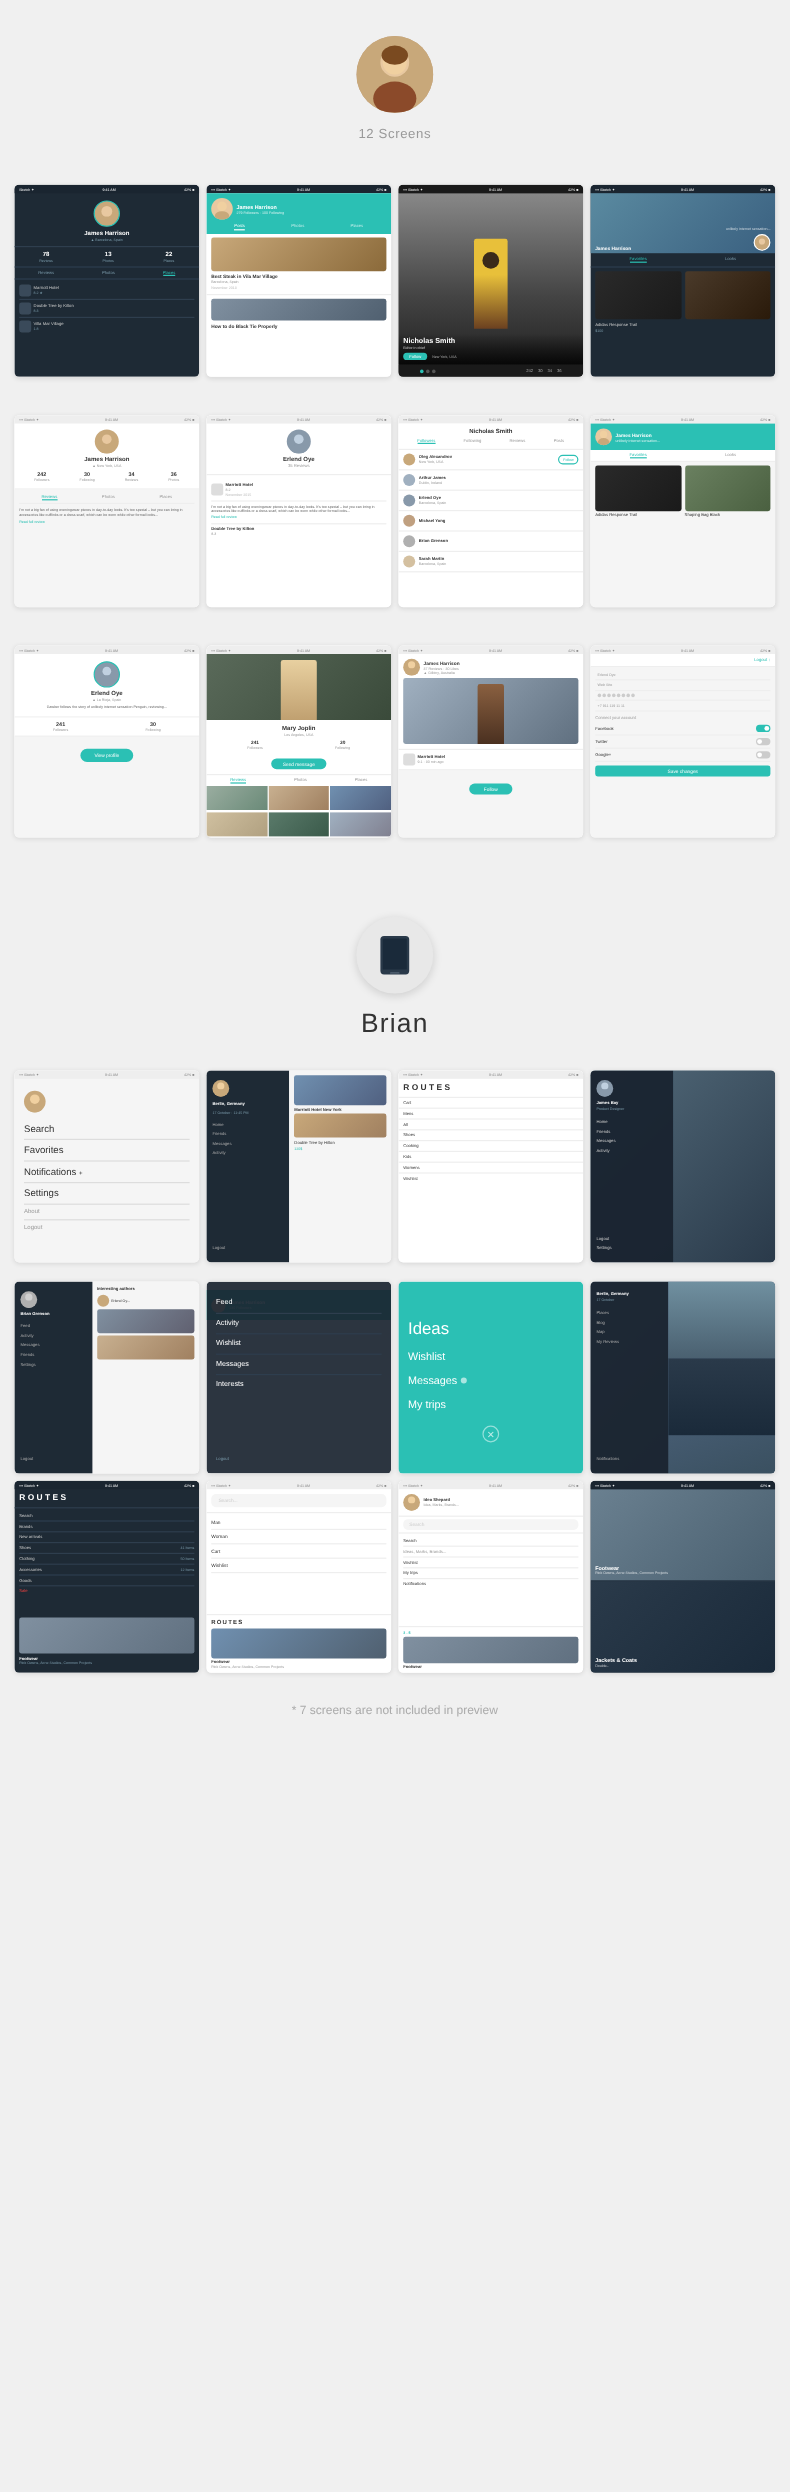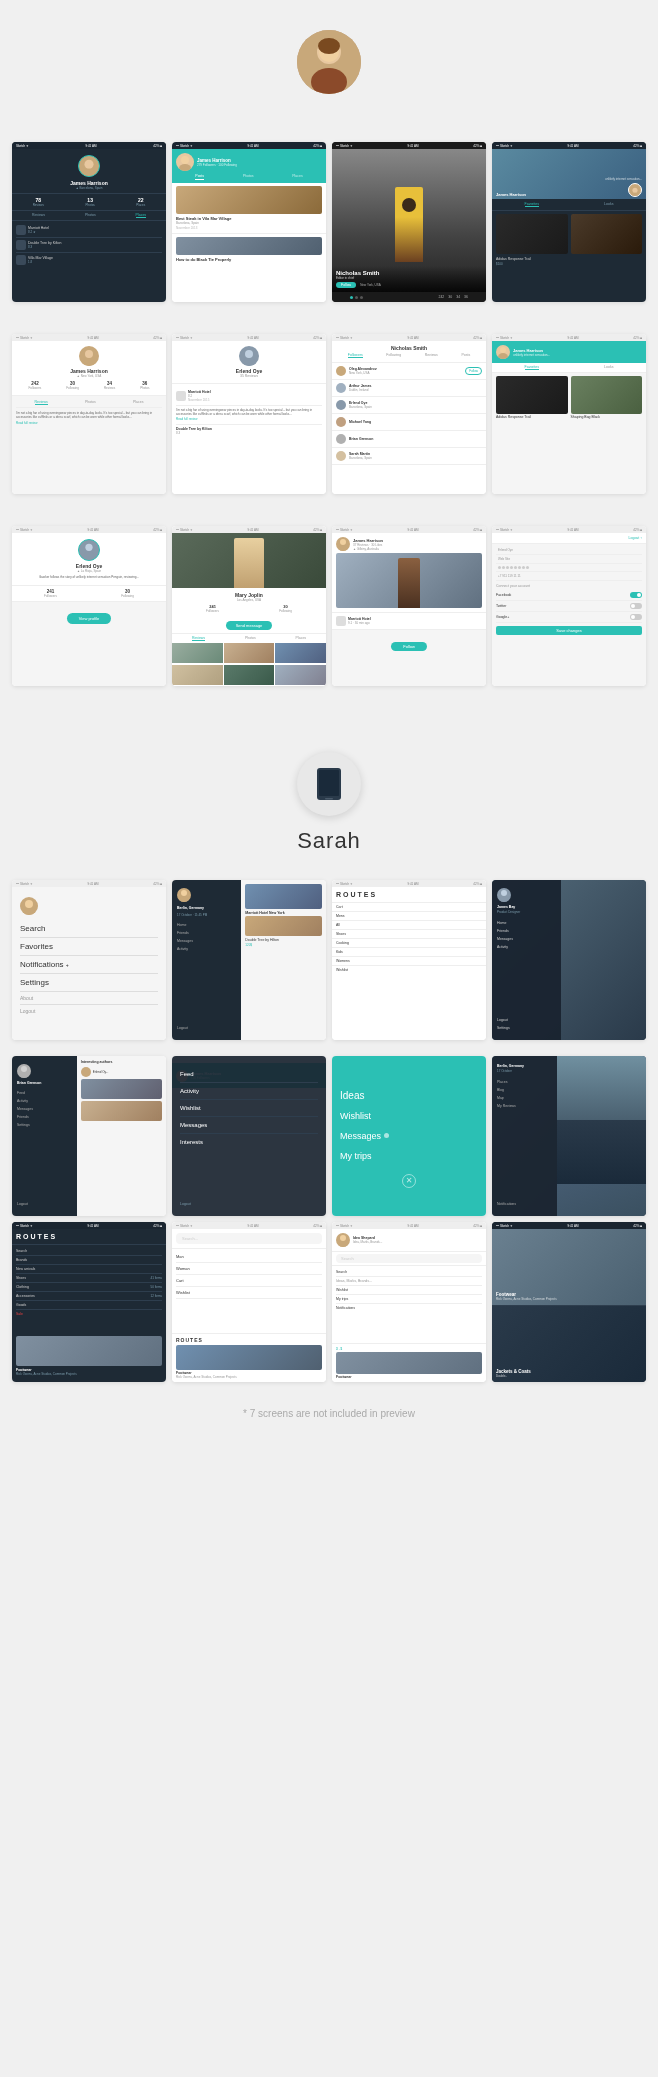--- a/index.html
+++ b/index.html
@@ -158,20 +158,21 @@
   <div class="section-avatar">
 
     <svg viewBox="0 0 64 64" xmlns="http://www.w3.org/2000/svg">
       <rect width="64" height="64" fill="#c8a87a"></rect>
       <circle cx="32" cy="22" r="12" fill="#e8c8a0"></circle>
       <ellipse cx="32" cy="52" rx="18" ry="14" fill="#8b4a2a"></ellipse>
       <circle cx="32" cy="22" r="10" fill="#f0d0a0"></circle>
       <ellipse cx="32" cy="16" rx="11" ry="8" fill="#7a4a20"></ellipse>
     </svg>
   </div>
+  <div class="section-subtitle">12 Screens</div>
 </div>
 
 <div class="screens-grid">
 
   <div class="screen-card">
     <div class="profile-screen-dark">
       <div style="background:#1a2530;height:7px;display:flex;align-items:center;justify-content:space-between;padding:0 4px;">
         <span style="font-size:3px;color:#fff;">Sketch ✦</span>
         <span style="font-size:3px;color:#fff;">9:41 AM</span>
         <span style="font-size:3px;color:#fff;">42% ■</span>
@@ -733,21 +734,21 @@
 
 <div class="menu-section">
   <div class="menu-icon-container">
 
     <svg width="40" height="40" viewBox="0 0 40 40">
       <rect x="8" y="4" width="24" height="32" rx="3" fill="#2a3a4a"></rect>
       <rect x="10" y="6" width="20" height="26" rx="1" fill="#1a2a3a"></rect>
       <rect x="16" y="34" width="8" height="1.5" rx="0.75" fill="#4a5a6a"></rect>
     </svg>
   </div>
-  <div class="section-title">Sarah</div>
+  <div class="section-title">Brian</div>
 </div>
 
 <div class="menu-screens-grid">
 
   <div class="screen-card">
     <div style="height:100%;background:#f5f5f5;display:flex;flex-direction:column;">
       <div style="background:#eee;height:7px;display:flex;align-items:center;justify-content:space-between;padding:0 4px;">
         <span style="font-size:3px;color:#888;">••• Sketch ✦</span>
         <span style="font-size:3px;color:#888;">9:41 AM</span>
         <span style="font-size:3px;color:#888;">42% ■</span>
@@ -901,21 +902,21 @@
         <div style="font-size:6px;color:#fff;padding:5px 0;border-bottom:0.5px solid #2e3e4e;">Wishlist</div>
         <div style="font-size:6px;color:#fff;padding:5px 0;border-bottom:0.5px solid #2e3e4e;">Messages</div>
         <div style="font-size:6px;color:#fff;padding:5px 0;">Interests</div>
         <div style="font-size:3.5px;color:#7a9aaa;margin-top:auto;">Logout</div>
       </div>
     </div>
   </div>
 
   <div class="screen-card">
     <div style="height:100%;background:#2bc0b4;display:flex;flex-direction:column;align-items:center;justify-content:center;padding:10px 8px;">
-      <div style="font-size:10px;color:#fff;font-weight:300;padding:5px 0;width:100%;">Ideas</div>
+      <div style="font-size:14px;color:#fff;font-weight:300;padding:5px 0;width:100%;">Ideas</div>
       <div style="font-size:9px;color:#fff;font-weight:300;padding:5px 0;width:100%;">Wishlist</div>
       <div style="font-size:9px;color:#fff;font-weight:300;padding:5px 0;width:100%;display:flex;align-items:center;">Messages <span style="width:5px;height:5px;border-radius:50%;background:rgba(255,255,255,0.6);display:inline-block;margin-left:3px;"></span></div>
       <div style="font-size:9px;color:#fff;font-weight:300;padding:5px 0;width:100%;">My trips</div>
       <div style="margin-top:8px;width:14px;height:14px;border:1px solid rgba(255,255,255,0.5);border-radius:50%;display:flex;align-items:center;justify-content:center;font-size:8px;color:rgba(255,255,255,0.7);">✕</div>
     </div>
   </div>
 
   <div class="screen-card">
     <div style="height:100%;display:flex;position:relative;">
       <div style="position:absolute;inset:0;background:linear-gradient(135deg,#4a6070,#2a3a4a);"></div>

